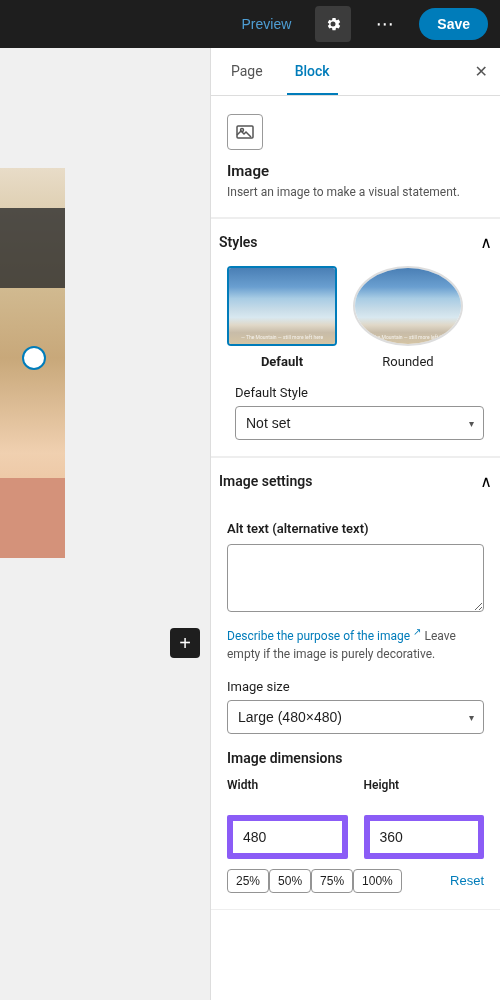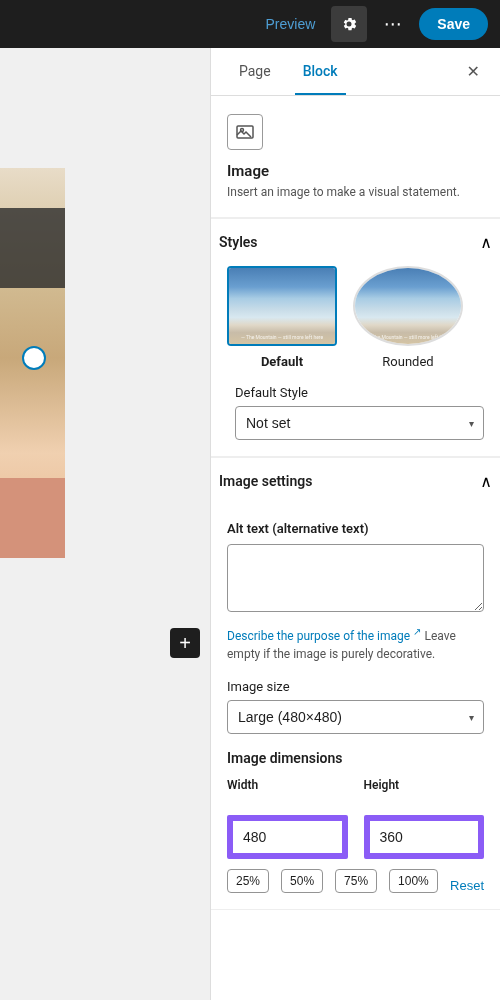--- a/index.html
+++ b/index.html
@@ -12,21 +12,21 @@
       overflow-x: hidden;
     }
 
     
     .top-bar {
       display: flex;
       align-items: center;
       justify-content: flex-end;
       padding: 8px 12px;
       background: #1e1e1e;
-      gap: 8px;
+      gap: 16px;
       height: 48px;
     }
     .preview-btn {
       color: #4e9ed4;
       background: transparent;
       border: none;
       font-size: 14px;
       cursor: pointer;
       padding: 6px 8px;
     }
@@ -146,21 +146,21 @@
       background: #fff;
       border-left: 1px solid #ddd;
       overflow-y: auto;
     }
 
     
     .tab-bar {
       display: flex;
       align-items: center;
       border-bottom: 1px solid #ddd;
-      padding: 0 20px;
+      padding: 0 12px;
       height: 48px;
     }
     .tab {
       padding: 14px 8px;
       font-size: 14px;
       cursor: pointer;
       color: #555;
       margin-right: 16px;
       border-bottom: 2px solid transparent;
     }
@@ -363,22 +363,22 @@
       border: 6px solid #8b5cf6;
       border-radius: 2px;
       font-size: 14px;
       color: #1e1e1e;
       margin-top: 17px;
     }
 
     
     .pct-row {
       display: flex;
-      align-items: flex-end;
-      gap: 12px;
+      align-items: center;
+      gap: 0;
       margin-top: 4px;
     }
     .pct-btn {
       padding: 4px 8px;
       border: 1px solid #949494;
       border-radius: 4px;
       background: #fff;
       font-size: 12px;
       cursor: pointer;
       color: #1e1e1e;

